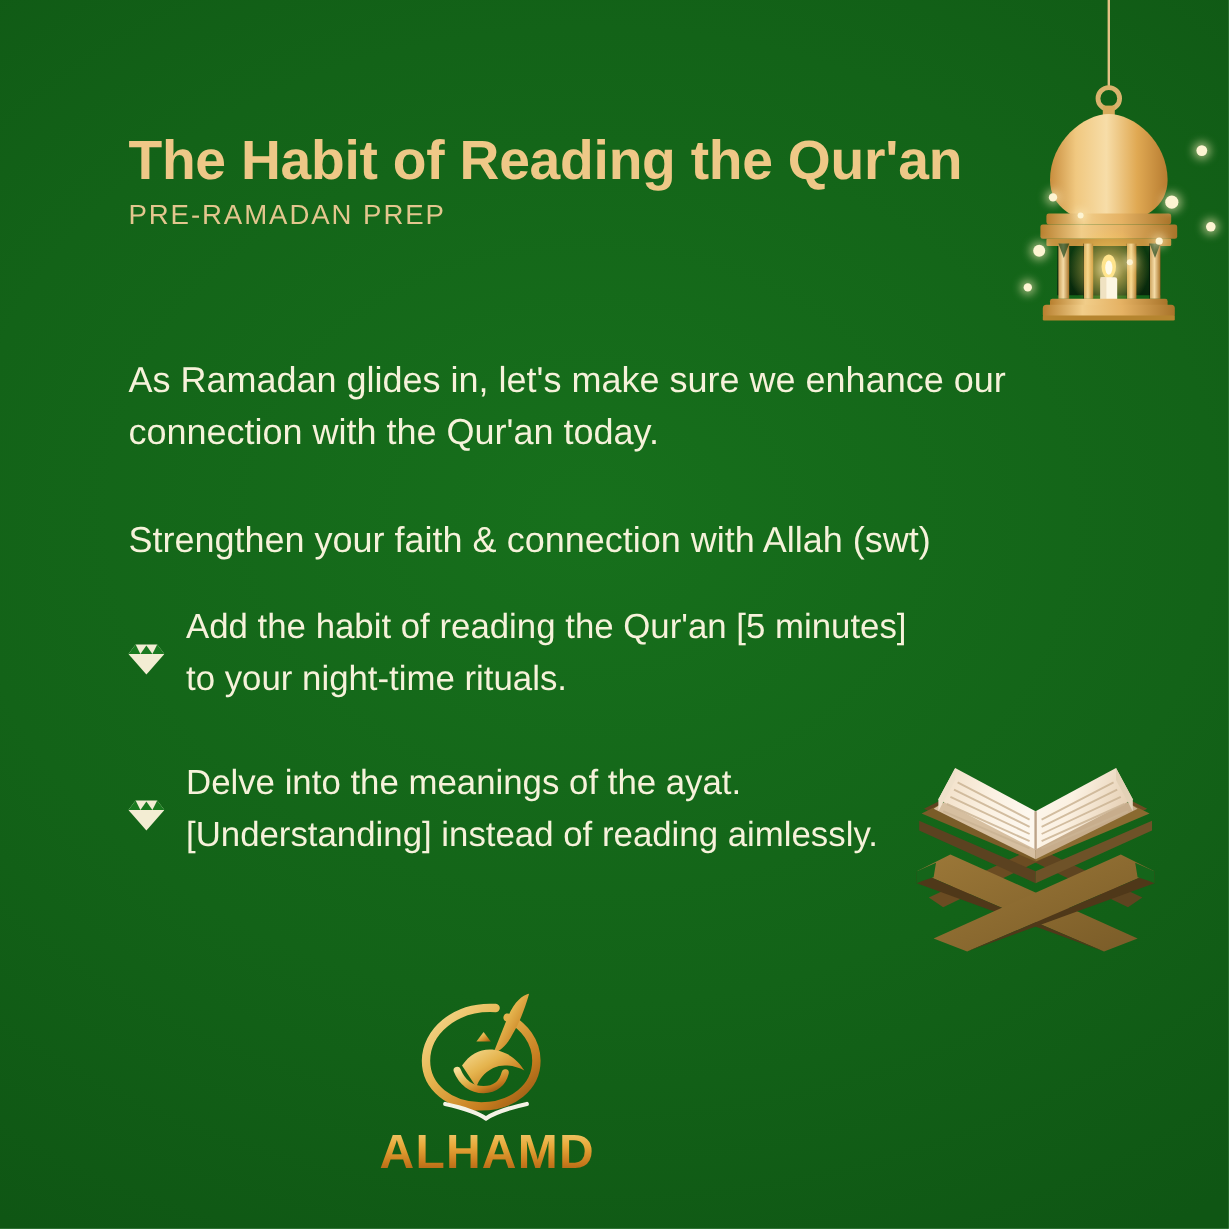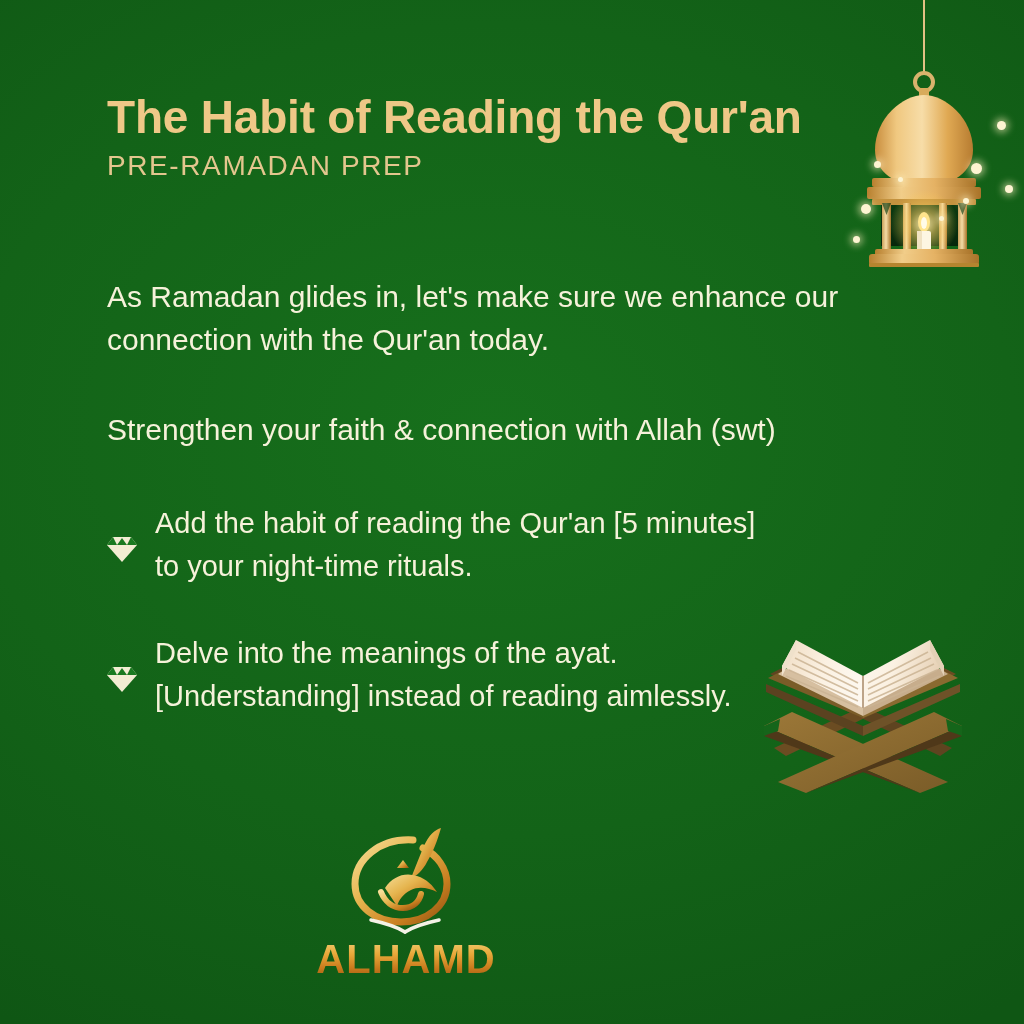--- a/index.html
+++ b/index.html
@@ -20,54 +20,55 @@
     background: #136318;
     background-image:
       radial-gradient(ellipse 900px 700px at 48% 42%, #17701c 0%, #136318 58%, #0f5614 100%);
     overflow: hidden;
   }
 
   
   .header {
     position: absolute;
     left: 107px;
-    top: 94px;
+    top: 110px;
     width: 760px;
   }
   .title {
     font-size: 46px;
     font-weight: bold;
     color: #eec887;
     letter-spacing: -0.2px;
     line-height: 1.04;
     white-space: nowrap;
   }
   .subtitle {
     margin-top: 10px;
-    font-size: 28px;
+    font-size: 23px;
     color: #e3c68e;
     letter-spacing: 1.6px;
     line-height: 1;
   }
 
   
   .body-copy {
     position: absolute;
     left: 107px;
     top: 276px;
     width: 770px;
     color: #f6f2da;
   }
   .para {
     font-size: 30px;
     line-height: 1.42;
     font-weight: normal;
   }
   .lead {
     width: 740px;
+    margin-top: 21px;
   }
   .strengthen {
     margin-top: 48px;
     font-size: 30px;
     line-height: 1.42;
     white-space: nowrap;
   }
 
   
   .bullets {

